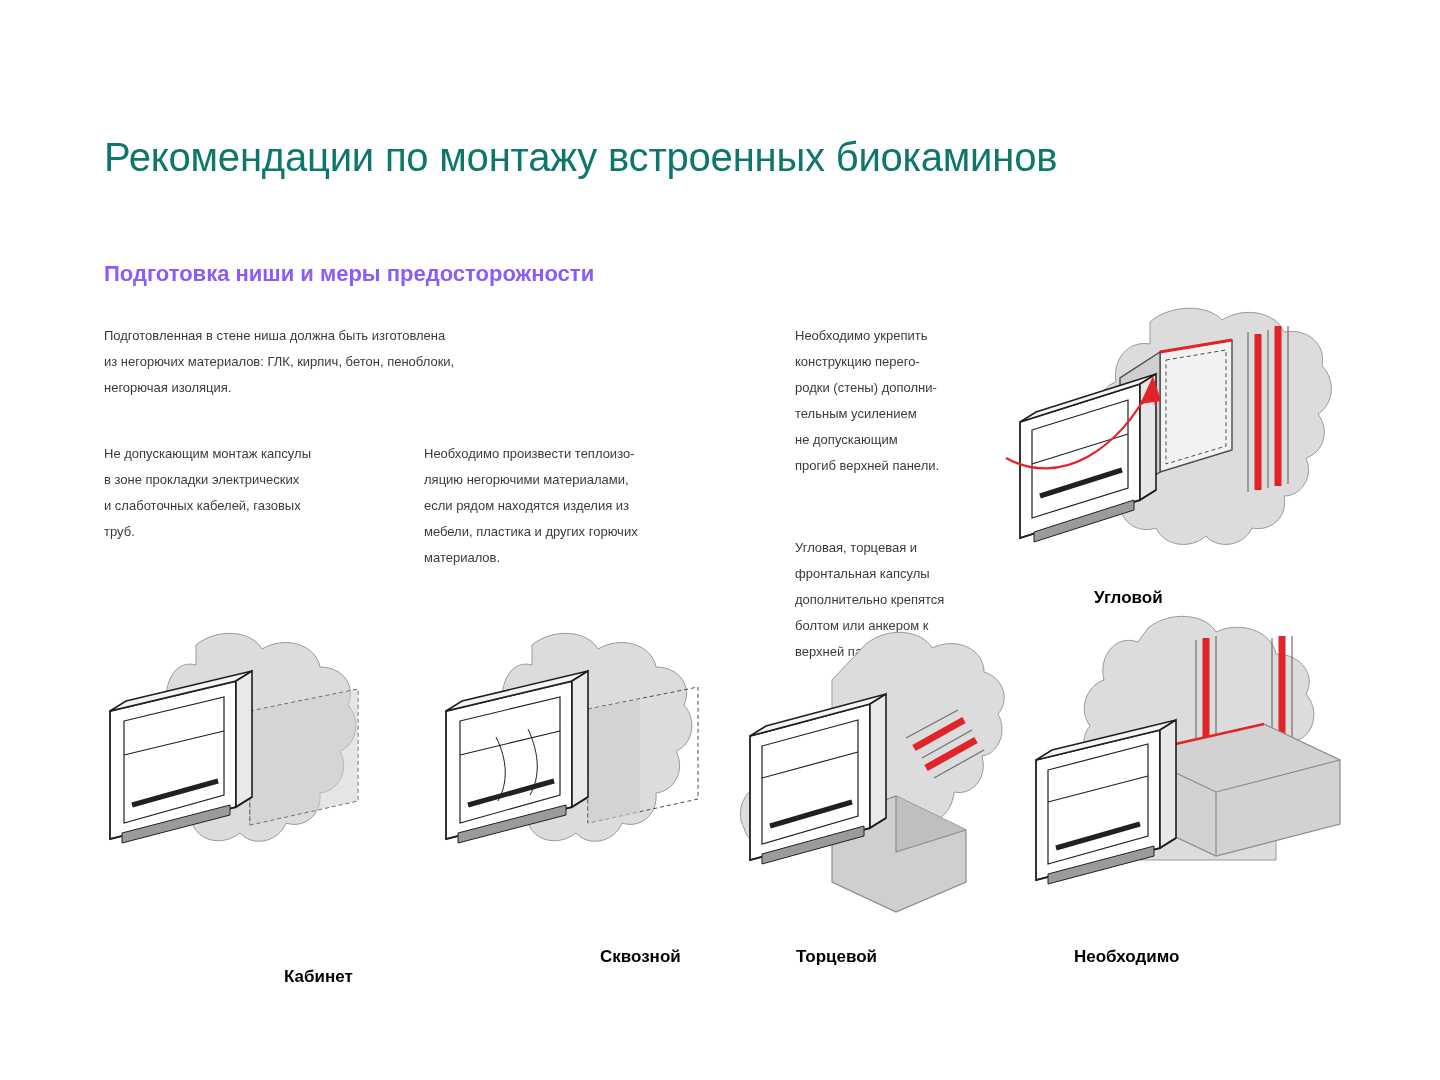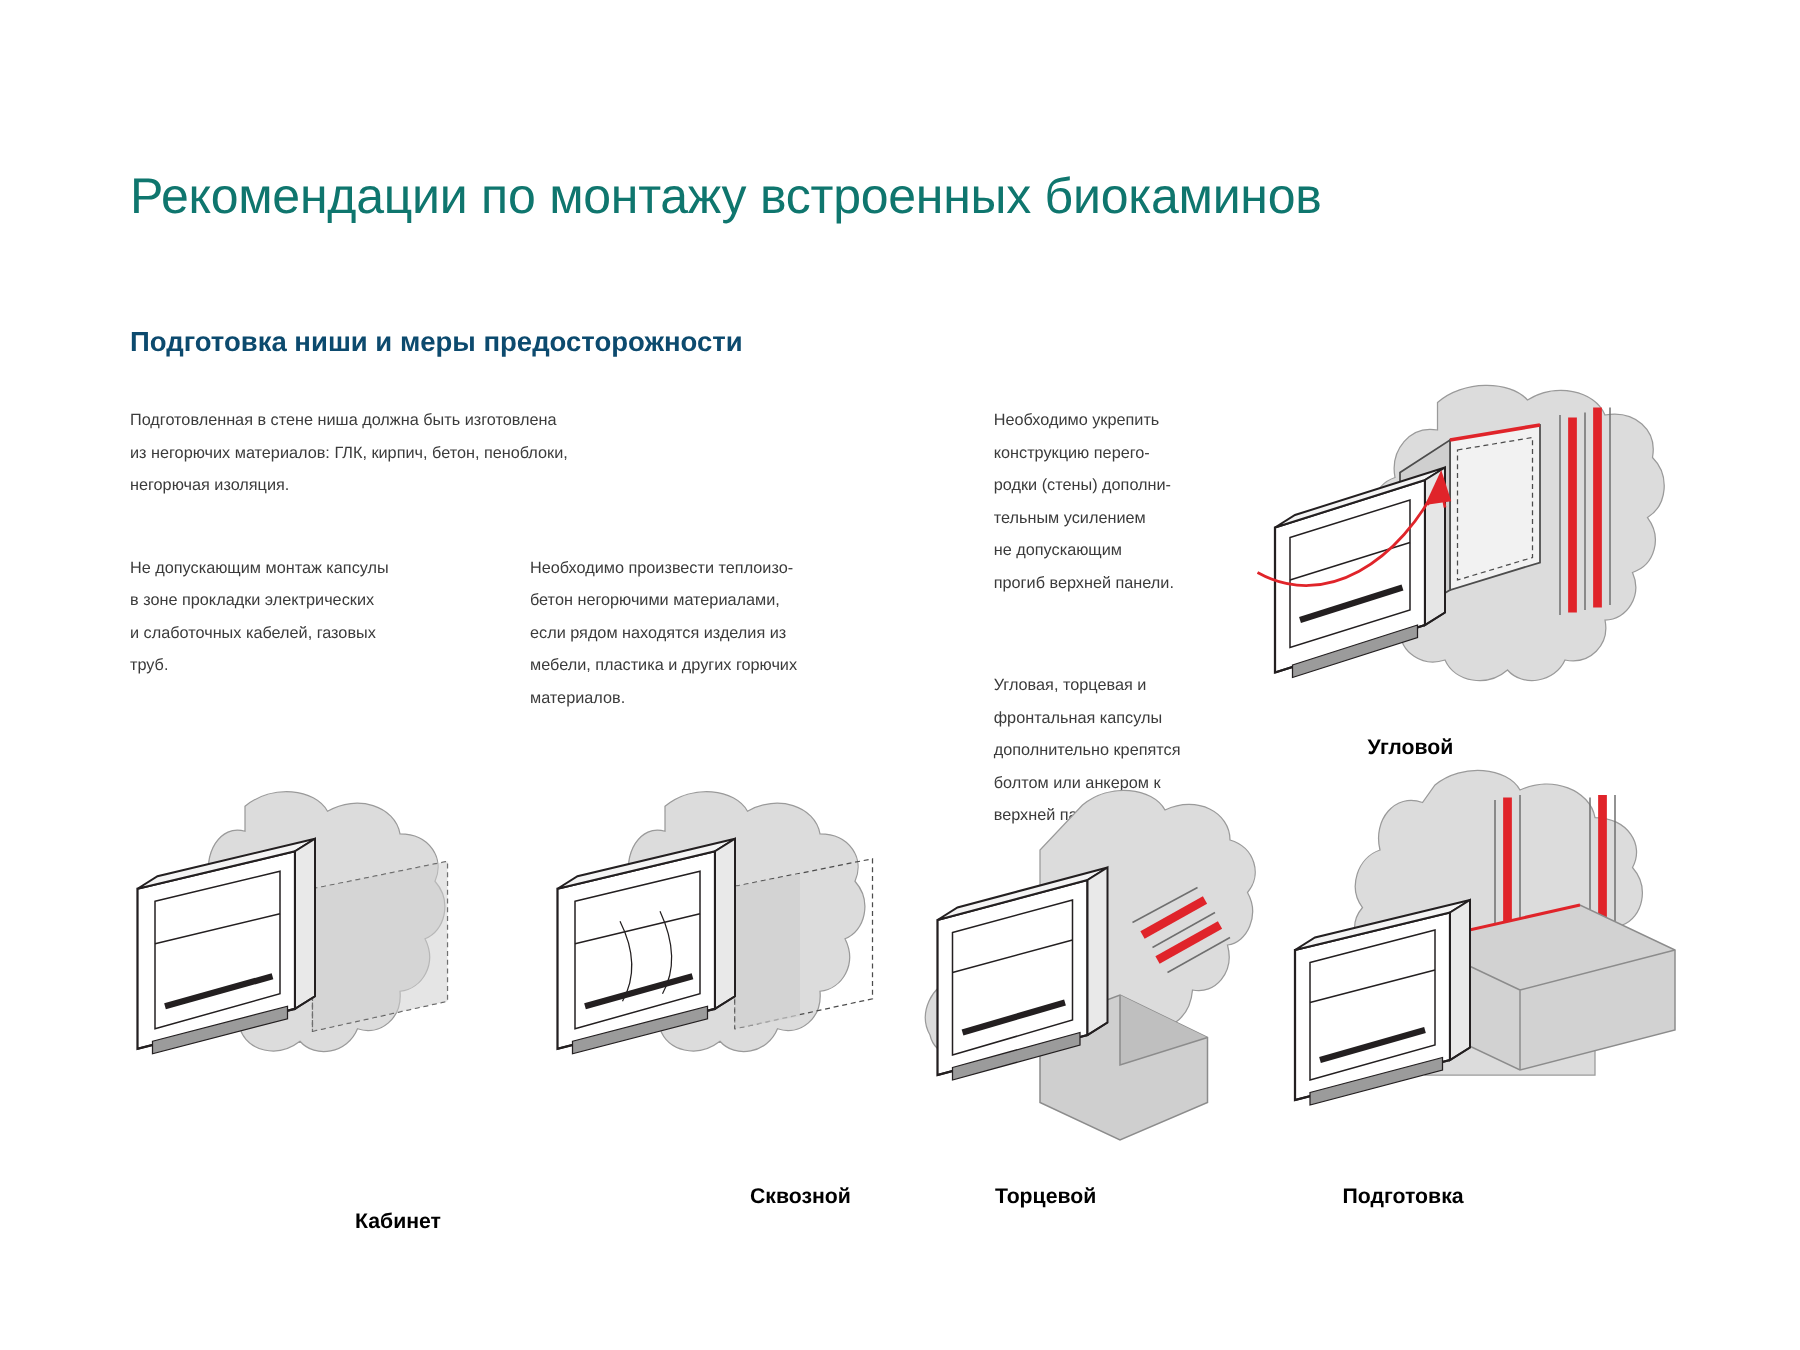--- a/index.html
+++ b/index.html
@@ -31,21 +31,21 @@
     letter-spacing: -0.2px;
     color: #0f766e;
     white-space: nowrap;
   }
   .section-title {
     position: absolute;
     left: 104px;
     top: 243px;
     font-size: 22px;
     font-weight: 700;
-    color: #0c4a6e;
+    color: #8b5cf6;
     white-space: nowrap;
   }
 
   
   .para {
     position: absolute;
     font-size: 13px;
     line-height: 26px;
     color: #3b3b3b;
     white-space: pre-line;
@@ -80,21 +80,21 @@
   <h2 class="section-title">Подготовка ниши и меры предосторожности</h2>
 
   <p class="para" id="para-intro">Подготовленная в стене ниша должна быть изготовлена
 из негорючих материалов: ГЛК, кирпич, бетон, пеноблоки,
 негорючая изоляция.</p>
   <p class="para" id="para-left">Не допускающим монтаж капсулы
 в зоне прокладки электрических
 и слаботочных кабелей, газовых
 труб.</p>
   <p class="para" id="para-mid">Необходимо произвести теплоизо-
-бетон негорючими материалами,
+ляцию негорючими материалами,
 если рядом находятся изделия из
 мебели, пластика и других горючих
 материалов.</p>
   <p class="para" id="para-right-1">Необходимо укрепить
 конструкцию перего-
 родки (стены) дополни-
 тельным усилением
 не допускающим
 прогиб верхней панели.</p>
   <p class="para" id="para-right-2">Угловая, торцевая и
@@ -258,15 +258,15 @@
         <path d="M16,150 L32,140 L156,110 L140,120 Z" fill="#f4f4f4" stroke="#231f20" stroke-width="1.6"></path>
         <path d="M140,120 L156,110 L156,228 L140,238 Z" fill="#e9e9e9" stroke="#231f20" stroke-width="1.6"></path>
         <path d="M28,160 L128,134 L128,226 L28,254 Z" fill="#ffffff" stroke="#231f20" stroke-width="1.2"></path>
         <path d="M28,192 L128,166" stroke="#231f20" stroke-width="1.2" fill="none"></path>
         <path d="M36,238 L120,214" stroke="#231f20" stroke-width="5" fill="none"></path>
         <path d="M16,270 L140,238 L156,228" fill="none" stroke="#231f20" stroke-width="1.6"></path>
         <path d="M28,264 L134,236 L134,246 L28,274 Z" fill="#9b9b9b" stroke="#231f20" stroke-width="1"></path>
       </g>
     </svg>
   </div>
-  <div class="caption" style="left:1074px; top:947px;">Подготовка</div>
+  <div class="caption" style="left:1074px; top:947px;">Необходимо</div>
 
 </div>
 
 </body></html>

